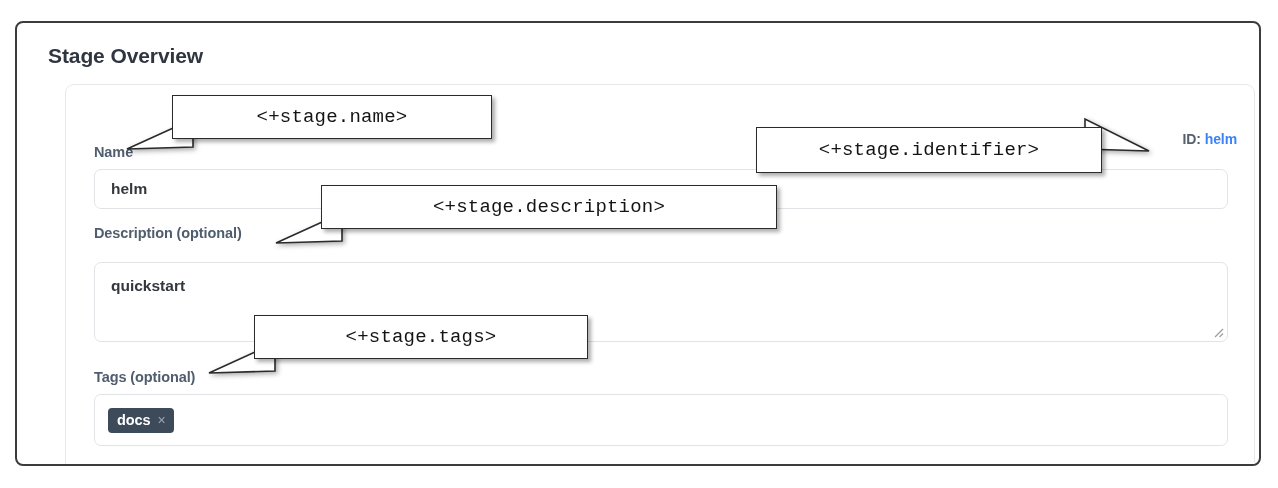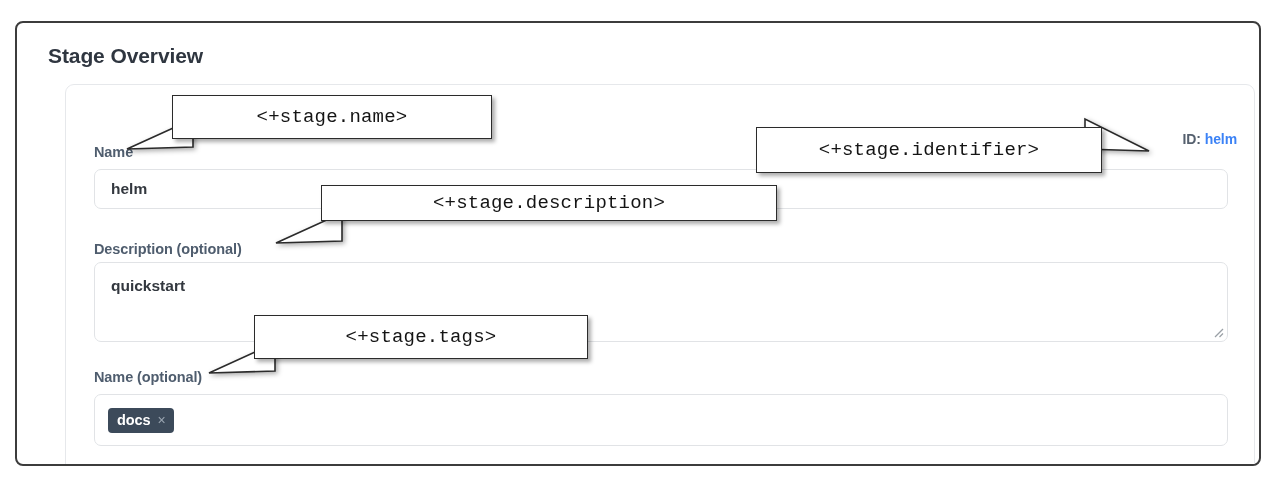--- a/index.html
+++ b/index.html
@@ -168,30 +168,30 @@
   <div id="inner-card">
 
     <div id="id-line">
       <span>ID:</span>
       <span class="id-value">helm</span>
     </div>
 
     <div class="field-label" style="left:28px; top:59px;">Name</div>
     <div class="text-input" style="left:28px; top:84px; width:1134px; height:40px;">helm</div>
 
-    <div class="field-label" style="left:28px; top:156px;">Description (optional)</div>
+    <div class="field-label" style="left:28px; top:140px;">Description (optional)</div>
     <div class="textarea-box" style="left:28px; top:177px; width:1134px; height:80px;">
       <span>quickstart</span>
       <svg class="resize-grip" viewBox="0 0 13 13">
         <line x1="12" y1="4" x2="4" y2="12" stroke="#9aa0a6" stroke-width="1.3"></line>
         <line x1="12" y1="8.5" x2="8.5" y2="12" stroke="#9aa0a6" stroke-width="1.3"></line>
       </svg>
     </div>
 
-    <div class="field-label" style="left:28px; top:284px;">Name (optional)</div>
+    <div class="field-label" style="left:28px; top:284px;">Tags (optional)</div>
     <div class="text-input" style="left:28px; top:309px; width:1134px; height:52px; padding:16px;">
       <div class="tag-chip" style="left:13px; top:13px;">
         <span>docs</span>
         <span class="tag-close">×</span>
       </div>
     </div>
 
   </div>
 
   <svg class="callout-tail" style="left:108px; top:94px; width:70px; height:40px;" viewBox="0 0 70 40">
@@ -200,20 +200,20 @@
   <div class="callout" style="left:155px; top:72px; width:320px; height:44px;">&lt;+stage.name&gt;</div>
 
   <svg class="callout-tail" style="left:1066px; top:94px; width:70px; height:42px;" viewBox="0 0 70 42">
     <polygon points="2,2 2,32 66,34" fill="#ffffff" stroke="#2b2b2b" stroke-width="1.6" style="filter:drop-shadow(2px 2px 2.5px rgba(0,0,0,0.33));"></polygon>
   </svg>
   <div class="callout" style="left:739px; top:64px; width:346px; height:46px;margin-top:40px;">&lt;+stage.identifier&gt;</div>
 
   <svg class="callout-tail" style="left:257px; top:188px; width:70px; height:40px;" viewBox="0 0 70 40">
     <polygon points="68,2 68,30 2,32" fill="#ffffff" stroke="#2b2b2b" stroke-width="1.6" style="filter:drop-shadow(2px 2px 2.5px rgba(0,0,0,0.33));"></polygon>
   </svg>
-  <div class="callout" style="left:304px; top:162px; width:456px; height:36px;">&lt;+stage.description&gt;</div>
+  <div class="callout" style="left:304px; top:162px; width:456px; height:44px;">&lt;+stage.description&gt;</div>
 
   <svg class="callout-tail" style="left:190px; top:318px; width:70px; height:40px;" viewBox="0 0 70 40">
     <polygon points="68,2 68,30 2,32" fill="#ffffff" stroke="#2b2b2b" stroke-width="1.6" style="filter:drop-shadow(2px 2px 2.5px rgba(0,0,0,0.33));"></polygon>
   </svg>
   <div class="callout" style="left:237px; top:292px; width:334px; height:44px;">&lt;+stage.tags&gt;</div>
 
 </div>
 
 </body></html>

